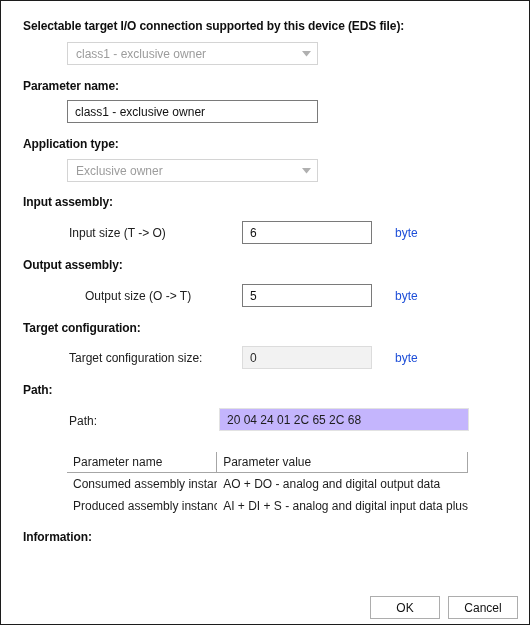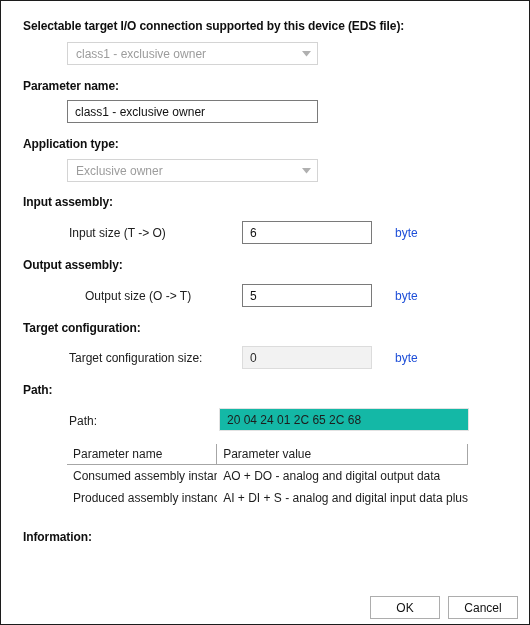--- a/index.html
+++ b/index.html
@@ -98,30 +98,31 @@
     color: #111111;
     white-space: nowrap;
     overflow: hidden;
   }
   .textbox.disabled {
     background: #f2f2f2;
     border: 1px solid #dcdcdc;
   }
   .textbox.disabled .tb-text { color: #2a2a2a; }
   .textbox.readonly {
-    background: #14b8a6;
+    background: #c4b5fd;
     border: 1px solid #e2e2e2;
   }
   .textbox.readonly .tb-text { color: #1d1d1d; }
 
   
   .grid {
     position: absolute;
     box-sizing: border-box;
     overflow: hidden;
+    margin-top: 8px;
   }
   .grid-header {
     display: flex;
     height: 20px;
     border-bottom: 1px solid #a6a6a6;
     align-items: center;
   }
   .grid-header .gh-cell {
     font-size: 12px;
     color: #1d1d1d;

